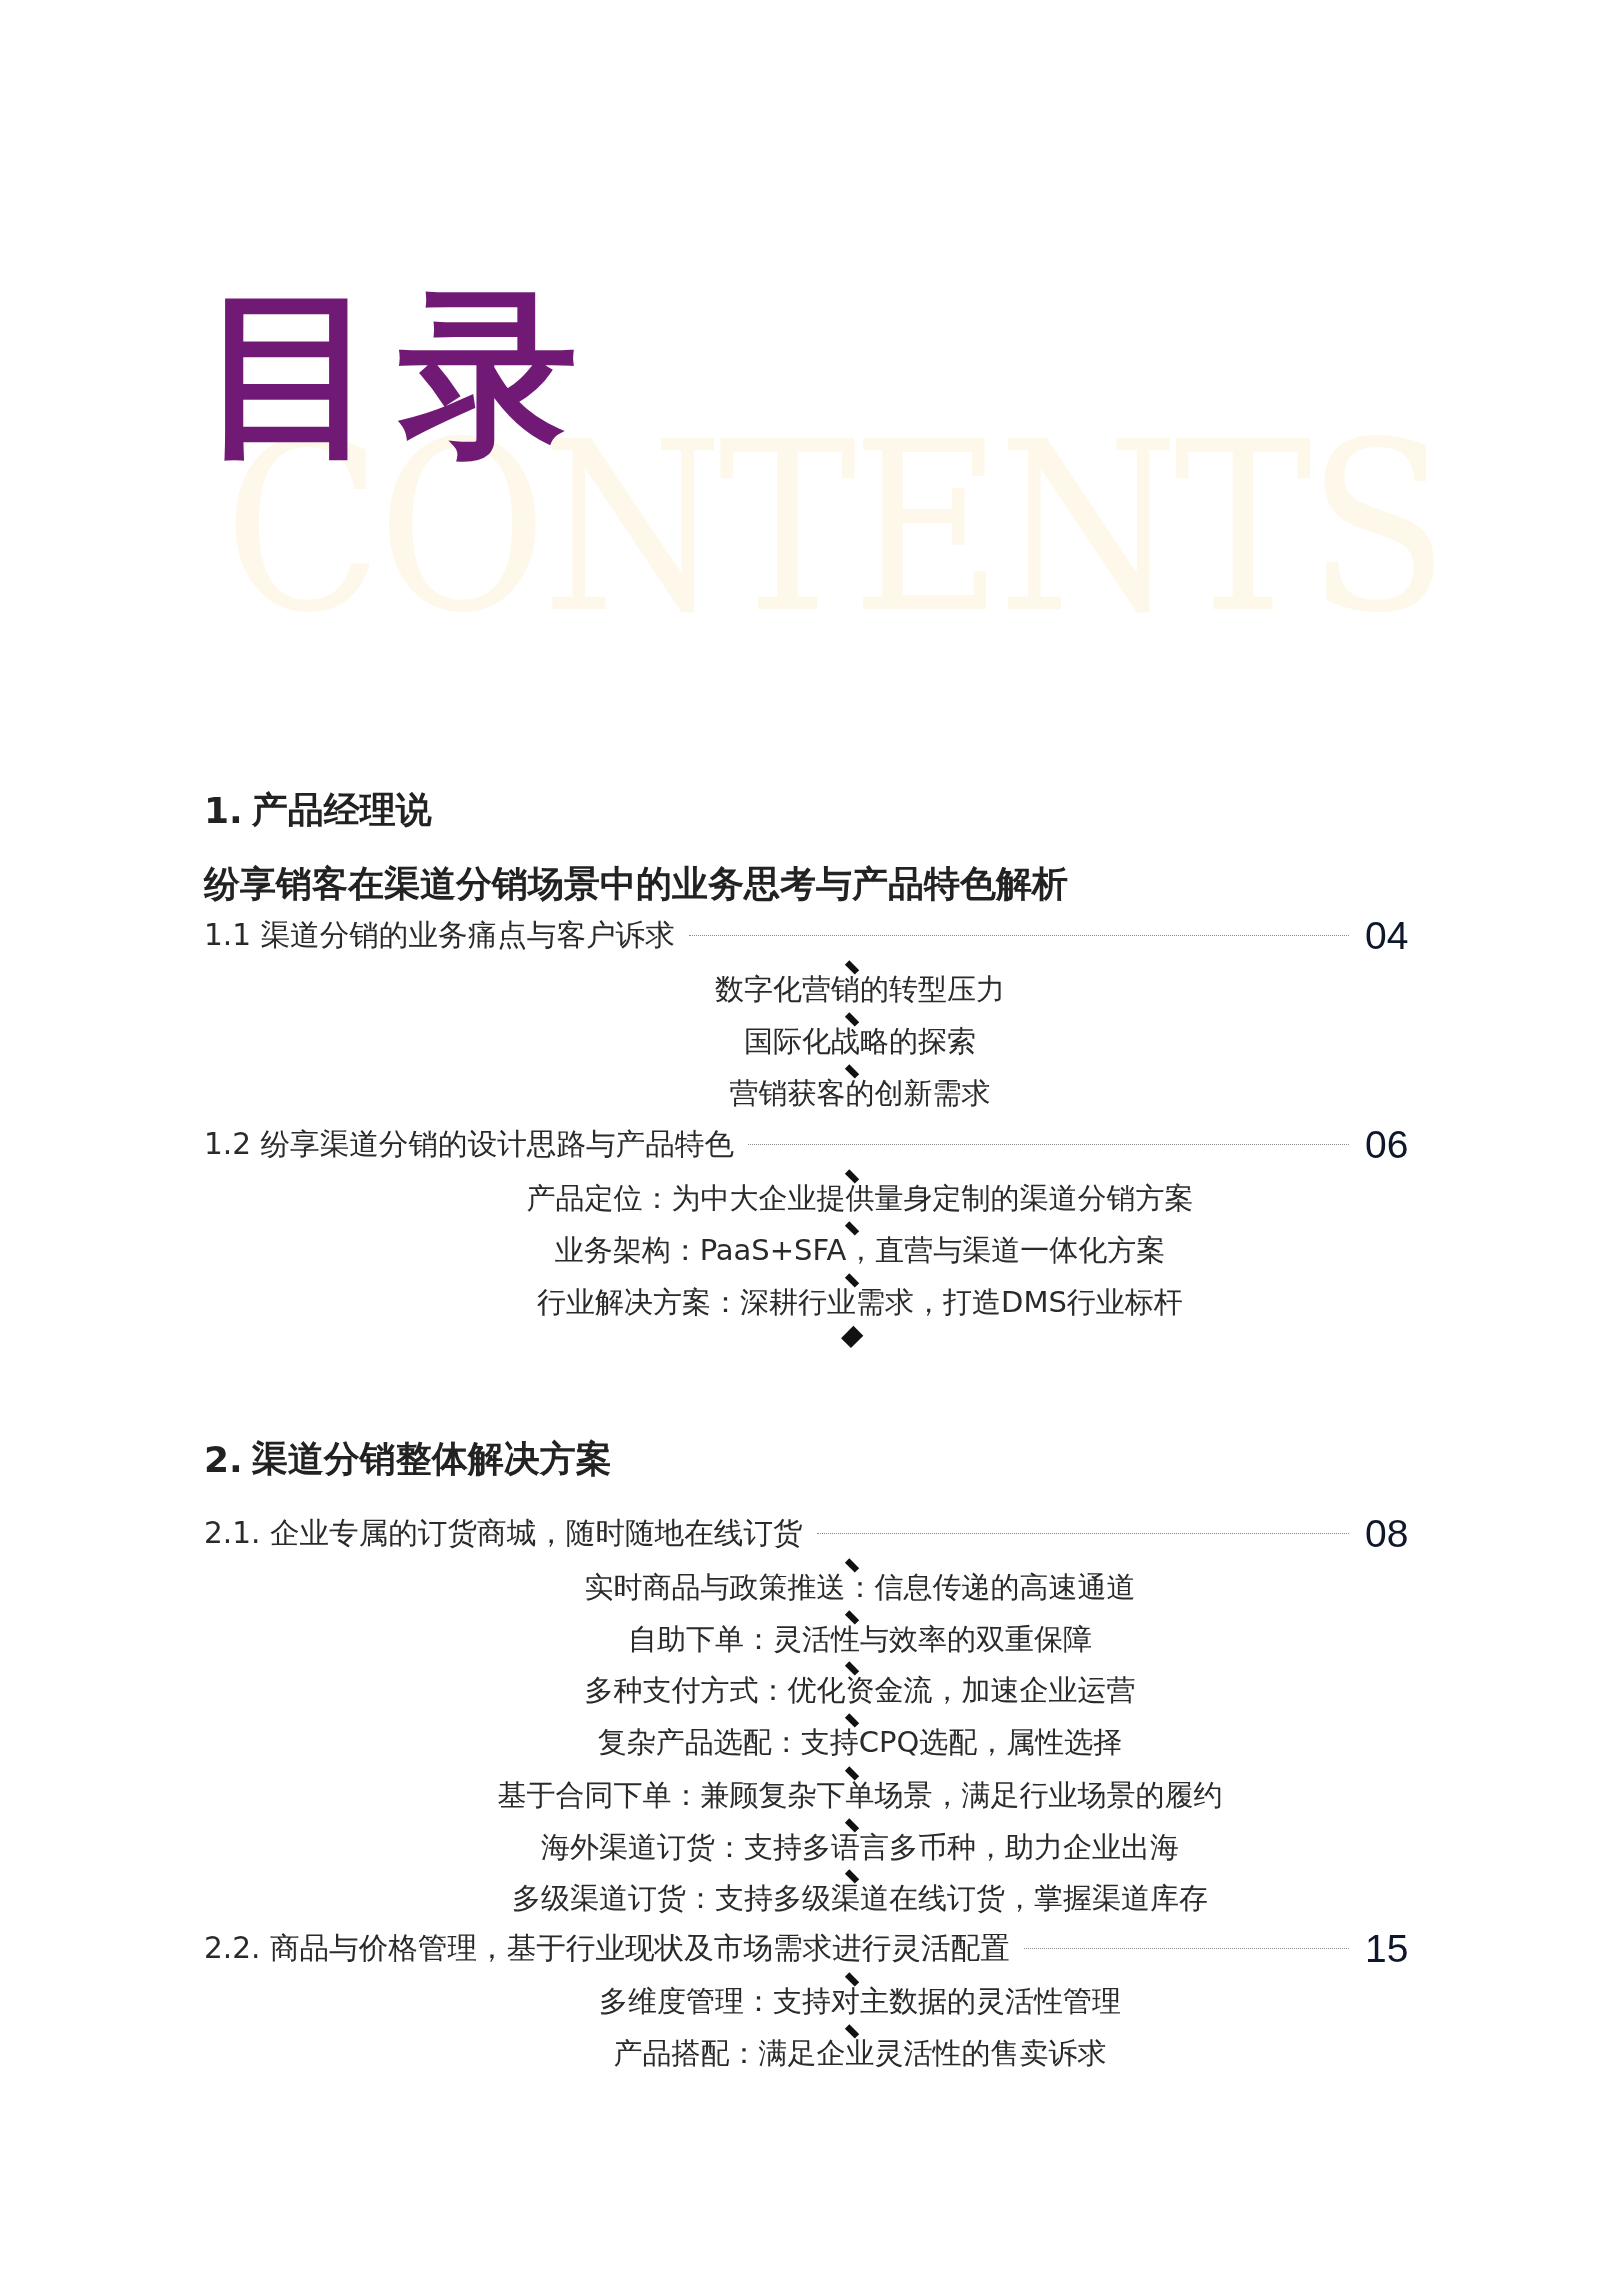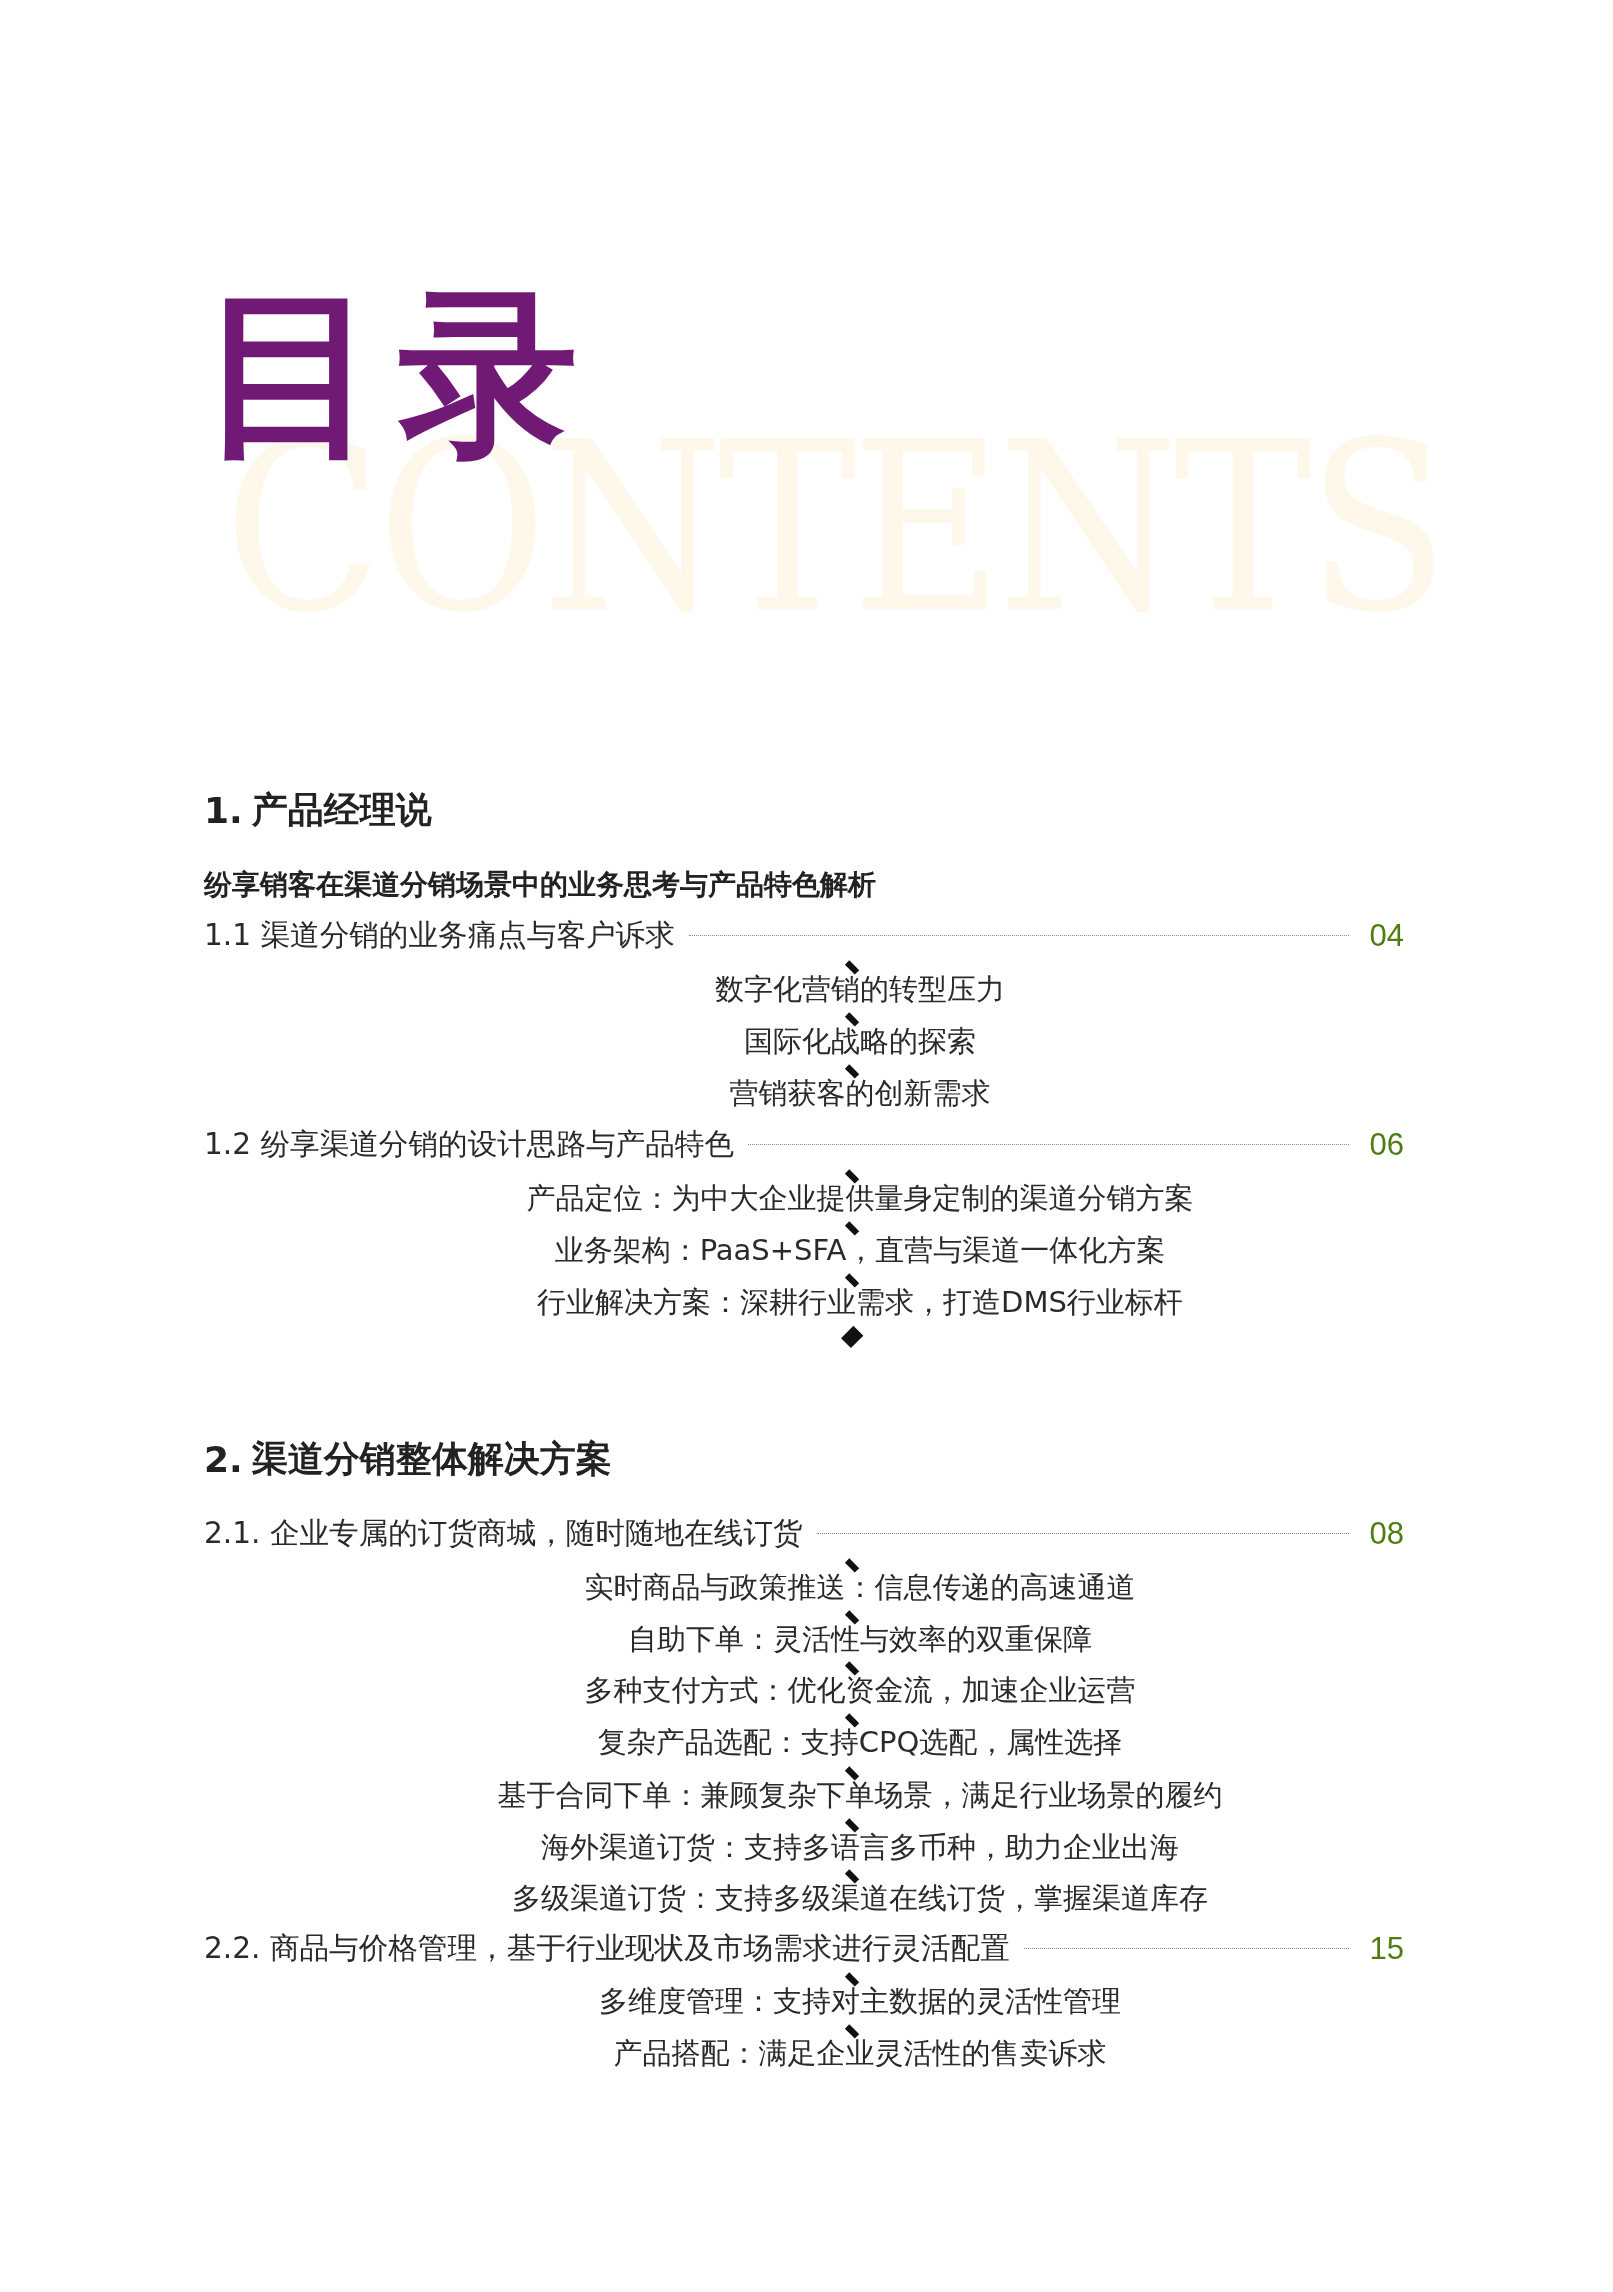--- a/index.html
+++ b/index.html
@@ -7,25 +7,25 @@
          font-family: "DejaVu Sans", "Liberation Sans", sans-serif; color: #222222; }
   .title-cn { position: absolute; left: 202px; top: 285px; font-size: 179px; font-weight: bold;
               color: #701a75; letter-spacing: 18px; line-height: 1; z-index: 2; }
   .watermark { position: absolute; left: 224px; top: 410px; font-size: 235px; line-height: 1;
                font-family: "DejaVu Serif", "Liberation Serif", serif; color: #FEF8EA;
                letter-spacing: -5.4px; z-index: 1; transform: scaleX(0.88); transform-origin: left top; }
   .toc { position: absolute; left: 204px; top: 0; width: 1200px; }
   .row { position: absolute; left: 0; width: 1200px; height: 45px; display: flex; align-items: center; }
   .h1 { font-size: 36px; font-weight: bold; color: #222; }
   .h1 .num { margin-right: 9px; }
-  .subtitle { font-size: 28px; font-weight: bold; color: #222; }
+  .subtitle { font-size: 36px; font-weight: bold; color: #222; }
   .entry { font-size: 29.6px; color: #2a2a2a; }
   .entry .label { white-space: nowrap; }
   .entry .dots { flex: 1; border-bottom: 1.8px dotted #8a8a8a; margin: 0 16px 0 14.3px; height: 0; align-self: center; }
-  .entry .page { width: 39px; text-align: right; font-family: "Liberation Sans", sans-serif; font-size: 31px; color: #4d7c0f; }
+  .entry .page { width: 39px; text-align: right; font-family: "Liberation Sans", sans-serif; font-size: 39px; color: #0f172a; }
   .bullet { font-size: 29px; color: #2a2a2a; padding-left: 56px; flex-direction: column; }
   .bullet .diamond { display: inline-block; width: 14.3px; height: 14.3px; background: #111; transform: rotate(45deg) scaleY(1.25);
                      margin-right: 18px; margin-left: 1.8px; }
 </style>
 </head>
 <body>
 
 <div class="title-cn">目录</div>
 <div class="watermark">CONTENTS</div>
 

